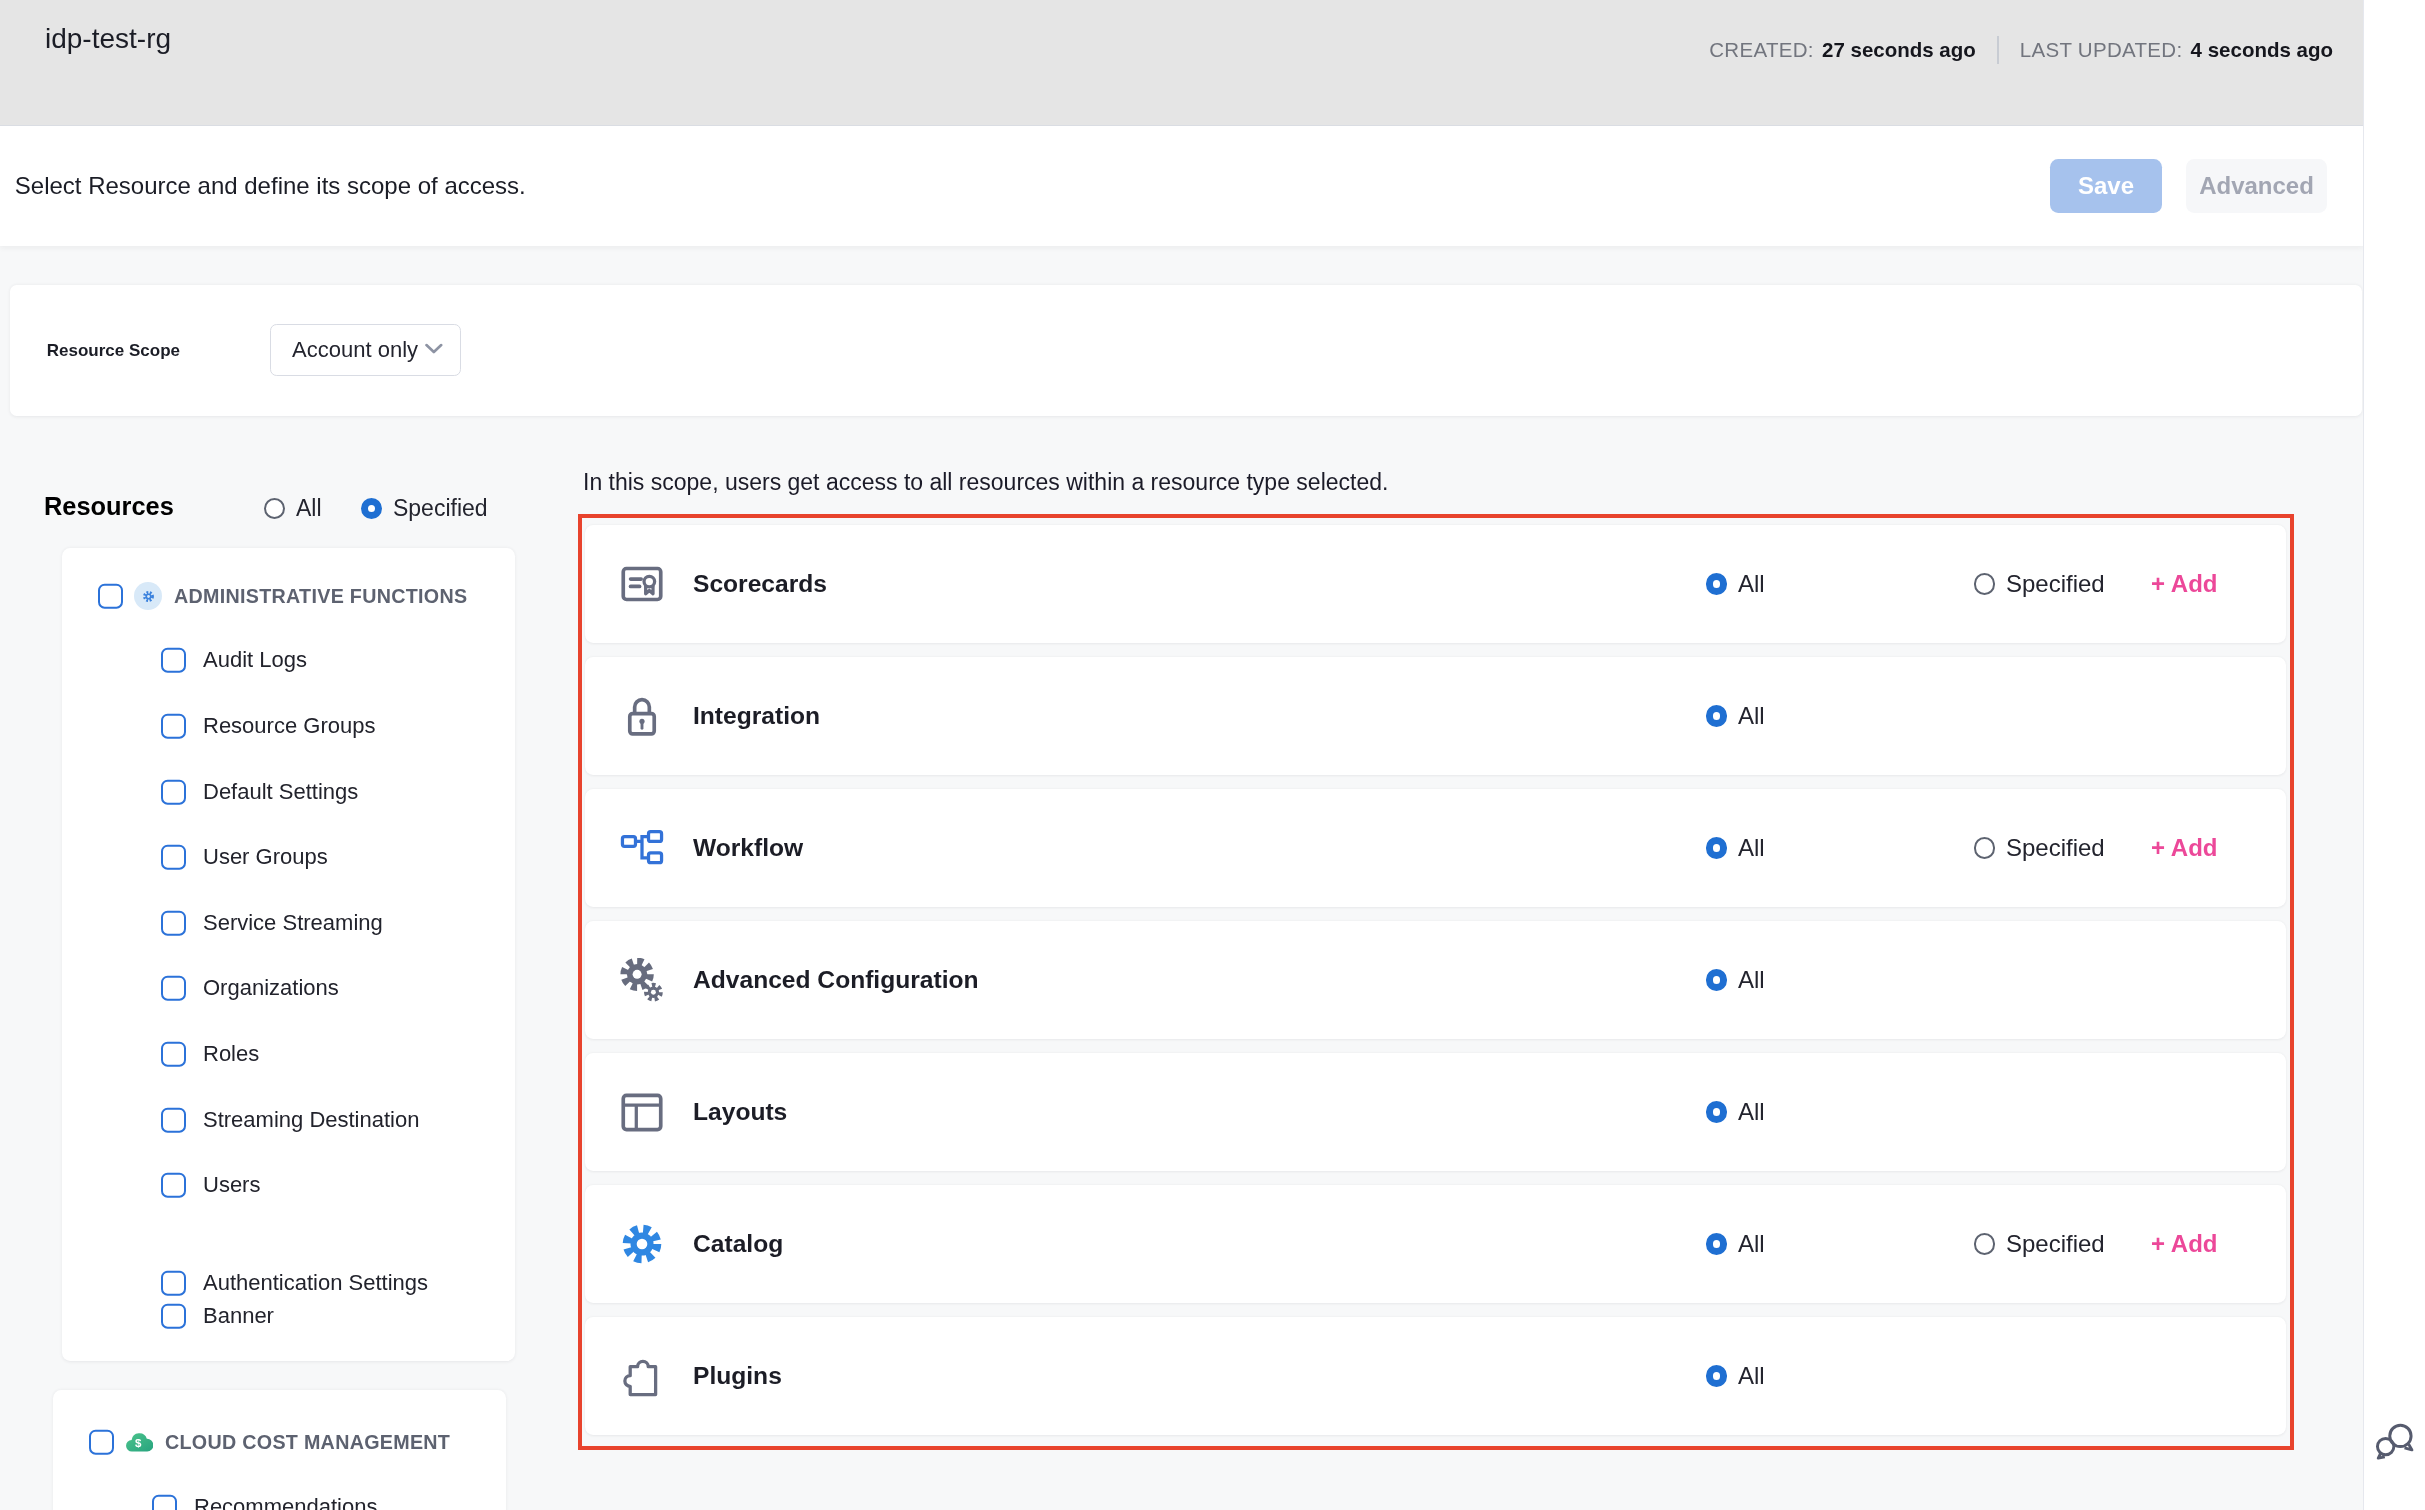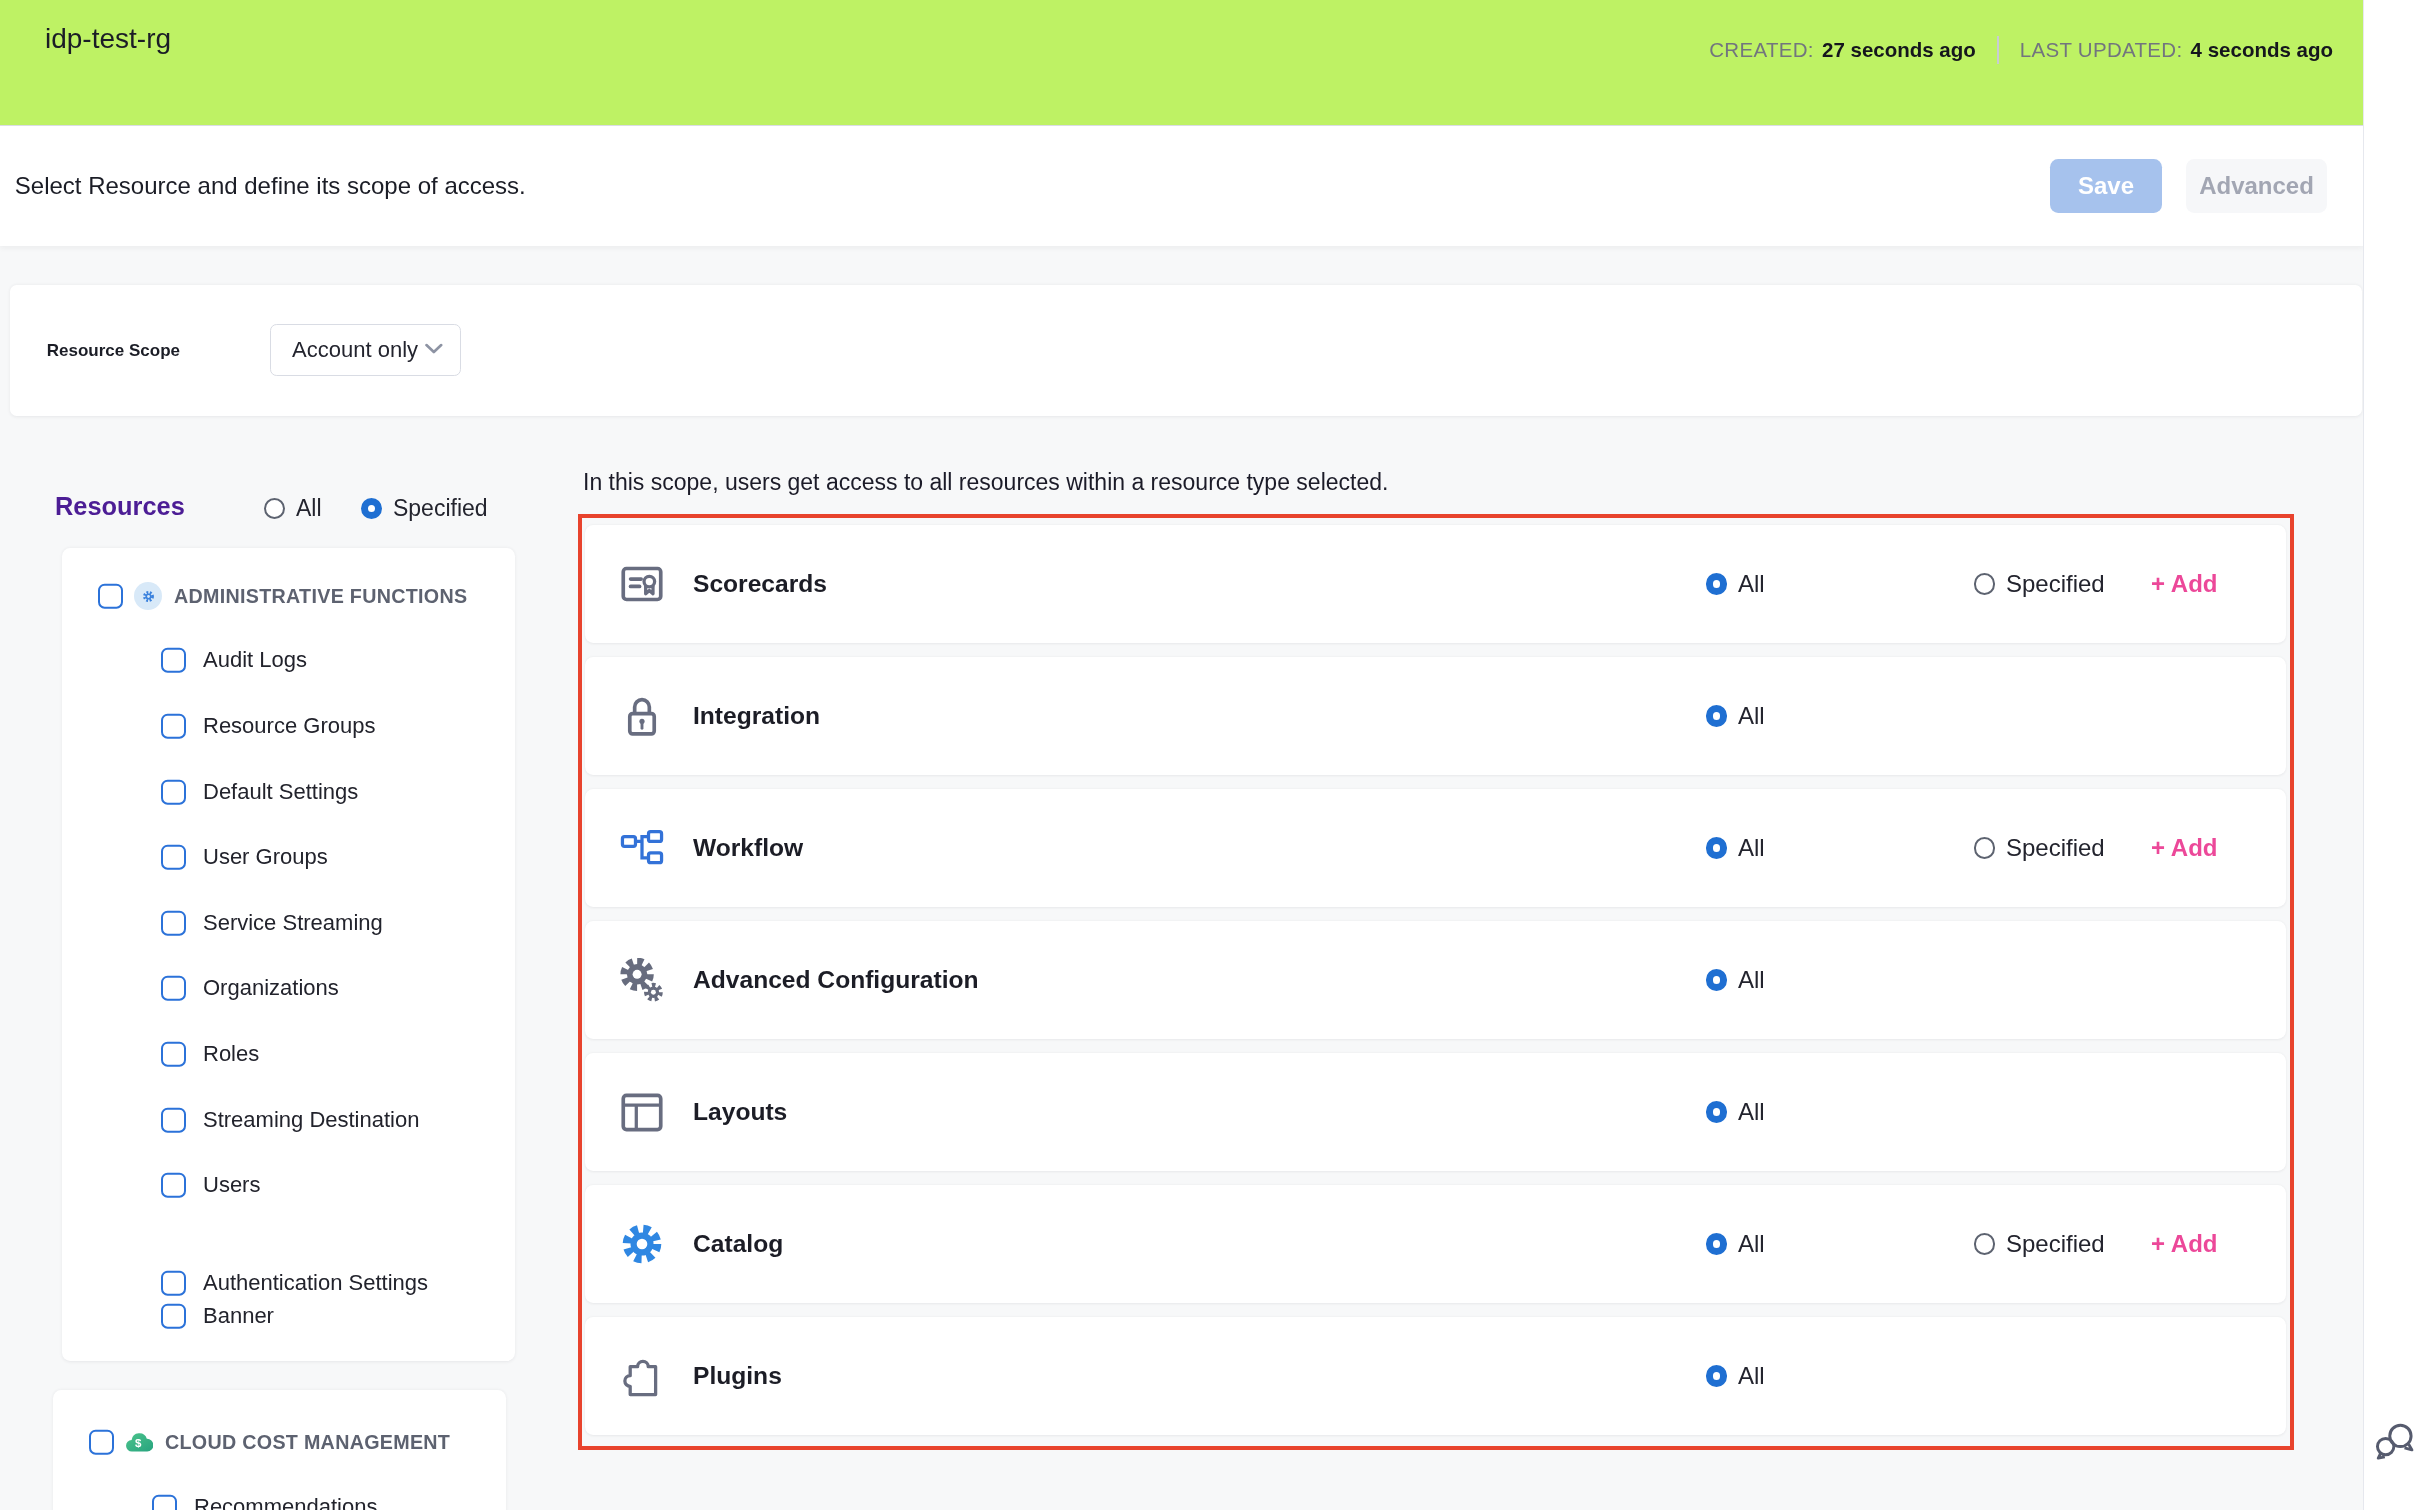--- a/index.html
+++ b/index.html
@@ -1,21 +1,21 @@
 <!DOCTYPE html>
 <html style="font-size:13px"><head>
 <meta charset="utf-8">
 <style>
   html,body{margin:0;padding:0;width:2426px;height:1510px;overflow:hidden;
     font-family:"Liberation Sans","DejaVu Sans",sans-serif;background:#f7f8f9;}
   .page{position:relative;width:2426px;height:1510px;}
   .abs{position:absolute;}
 
   
-  .app-header{left:0;top:0;width:2363px;height:125px;background:#bef264;}
+  .app-header{left:0;top:0;width:2363px;height:125px;background:#e5e5e5;}
   .page-title{left:45px;top:23px;font-size:28px;font-weight:500;color:#1b1d26;}
   .header-meta{right:30px;top:36px;display:flex;align-items:center;gap:8.2px;}
   .meta-label{font-size:20.5px;color:#72757e;font-weight:500;letter-spacing:0.3px;}
   .meta-value{font-size:20.5px;color:#15161d;font-weight:600;}
   .meta-divider{width:1.6px;height:28px;background:#c8ccd3;margin:0 13px;}
 
   
   .toolbar{left:0;top:125px;width:2363px;height:120px;background:#fff;
     border-top:1.6px solid #dadde3;box-shadow:0 2.5px 4.9px rgba(30,35,44,.05);}
   .toolbar-desc{left:14.8px;top:0;height:120px;display:flex;align-items:center;
@@ -29,21 +29,21 @@
   .scope-card{left:9.8px;top:285px;width:2352px;height:131px;background:#fff;
     border-radius:6.6px;box-shadow:0 0.8px 3.3px rgba(35,40,48,.08);}
   .scope-label{left:37px;top:0;height:131px;display:flex;align-items:center;
     font-size:17px;font-weight:700;color:#1b1d26;}
   .scope-select{left:260px;top:39px;width:191px;height:52px;background:#fff;
     border:1.6px solid #d9dce4;border-radius:6.6px;display:flex;align-items:center;
     justify-content:space-between;padding:0 16.4px 0 21.3px;box-sizing:border-box;}
   .scope-select-text{font-size:22px;color:#23242e;}
 
   
-  .res-title{left:55px;top:492px;font-size:25.4px;font-weight:700;color:#4c1d95;}
+  .res-title{left:44px;top:492px;font-size:25.4px;font-weight:700;color:#000000;}
   .opt{display:flex;align-items:center;gap:10.7px;}
   .opt-label{font-size:23px;color:#23242e;}
   .radio{width:21.3px;height:21.3px;border-radius:50%;box-sizing:border-box;background:#fff;
     border:2.1px solid #5d6370;flex:0 0 auto;}
   .radio.checked{border:7px solid #1f6fd2;}
   .left-card{background:#fff;border-radius:8.2px;box-shadow:0 0.8px 3.3px rgba(35,40,48,.08);}
   .card-admin{left:62px;top:548px;width:453px;height:813px;}
   .card-ccm{left:53px;top:1390px;width:453px;height:246px;}
   .lrow{position:absolute;left:0;width:100%;height:28px;}
   .checkbox{position:absolute;width:24.6px;height:24.6px;box-sizing:border-box;border-radius:6.6px;

